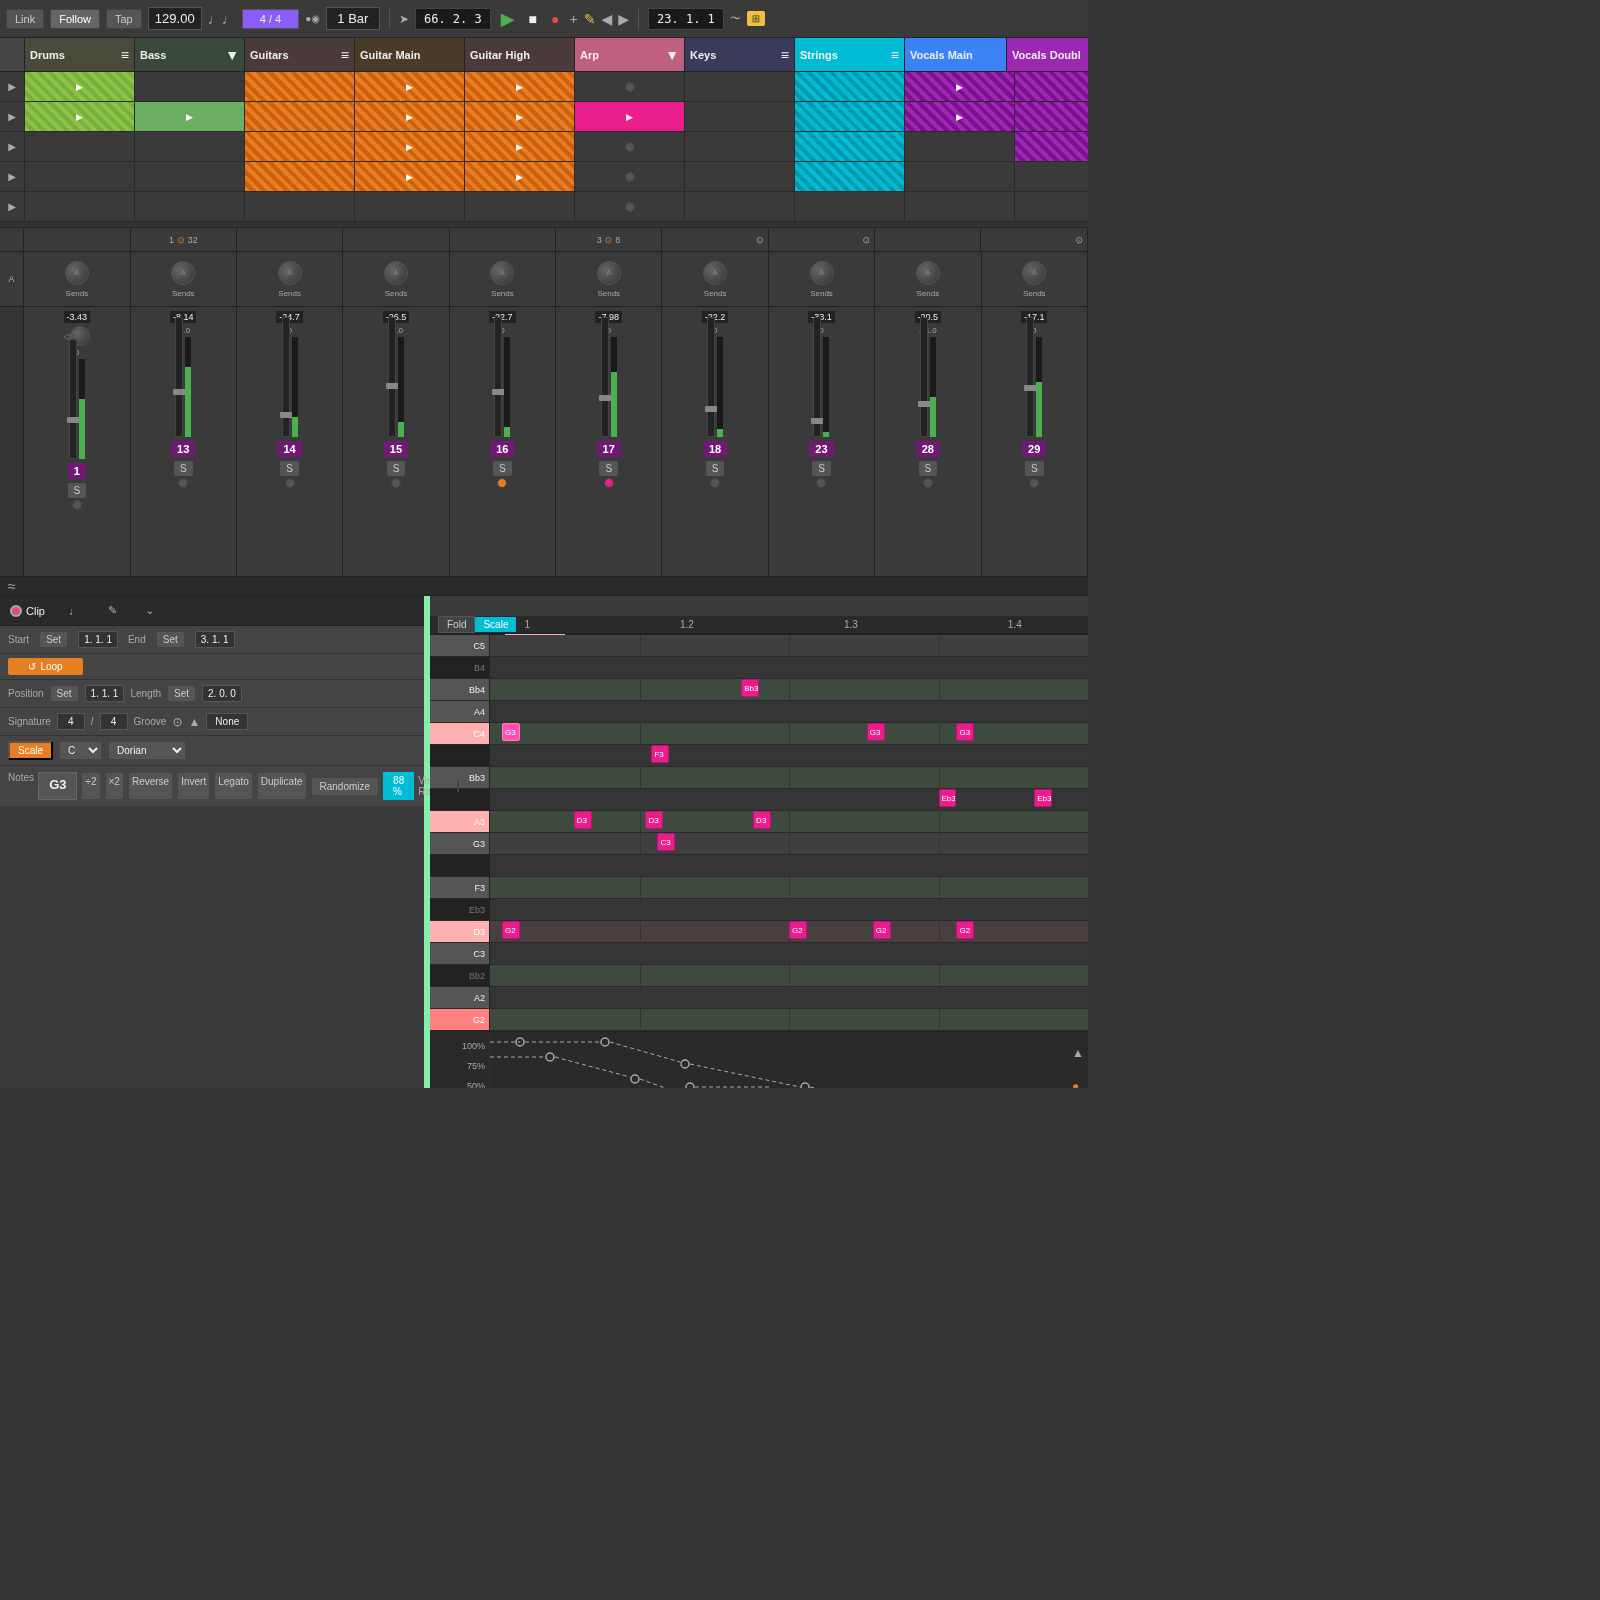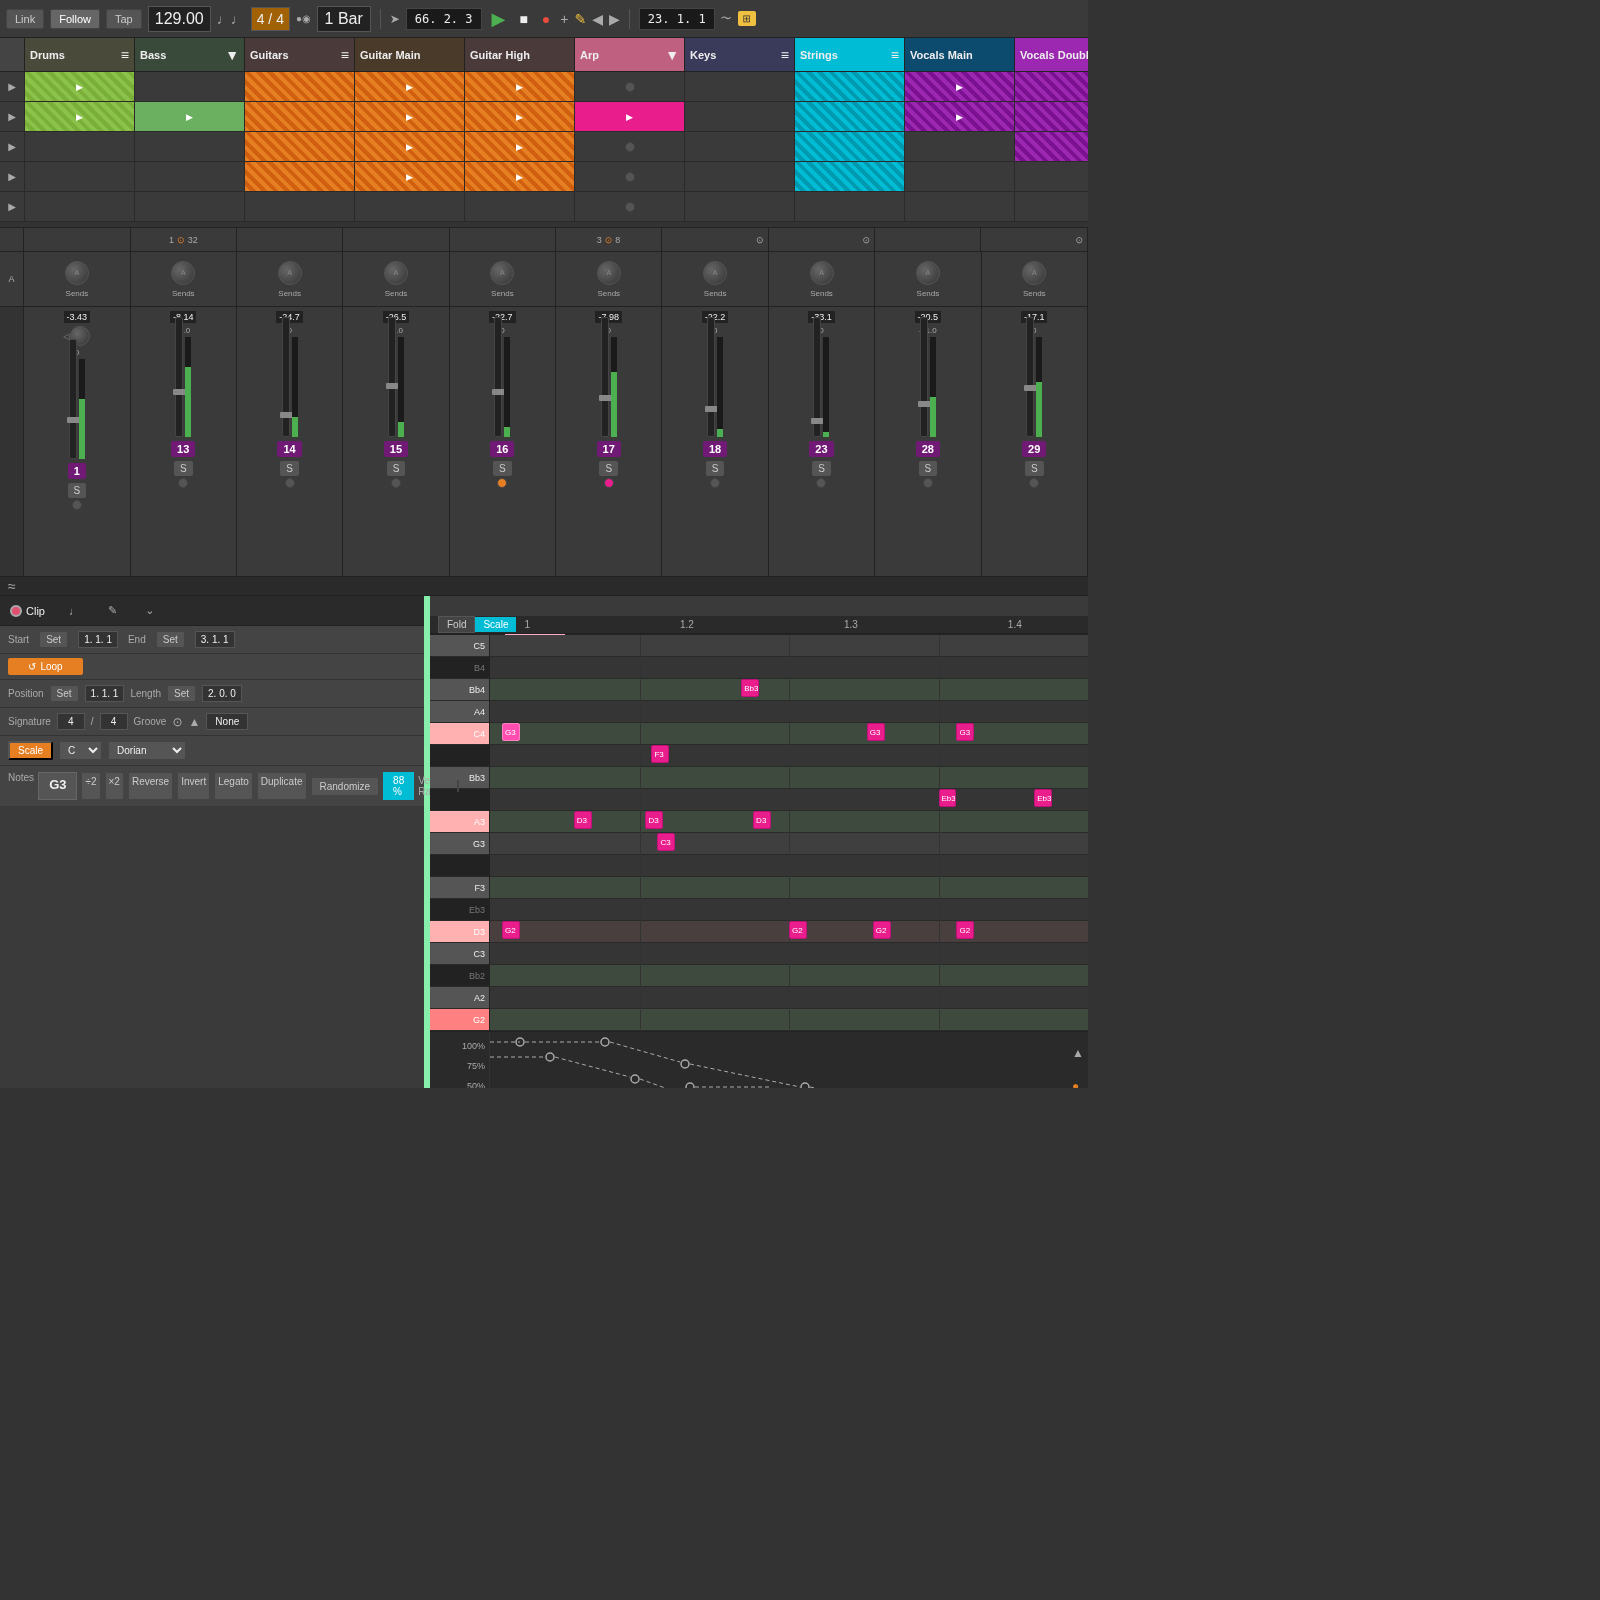--- a/index.html
+++ b/index.html
@@ -20,22 +20,22 @@
       background: #555;
       border: 1px solid #444;
       color: #ccc;
       padding: 3px 8px;
       font-size: 11px;
       cursor: pointer;
       border-radius: 2px;
     }
     .toolbar-btn.active { background: #666; color: #fff; }
     .toolbar-sep { width: 1px; height: 20px; background: #555; margin: 0 3px; }
-    .tempo-box { background: #222; border: 1px solid #555; color: #eee; padding: 3px 6px; font-size: 16px; min-width: 54px; text-align: center; }
-    .time-sig { background: #a16207; border: 1px solid #555; color: #eee; padding: 3px 5px; font-size: 14px; }
+    .tempo-box { background: #222; border: 1px solid #555; color: #eee; padding: 3px 6px; font-size: 13px; min-width: 54px; text-align: center; }
+    .time-sig { background: #8b5cf6; border: 1px solid #555; color: #eee; padding: 3px 17px; font-size: 11px; }
     .transport-display { background: #1a1a1a; border: 1px solid #444; color: #eee; padding: 3px 8px; font-size: 12px; font-family: monospace; }
     .play-btn { color: #4caf50; font-size: 18px; cursor: pointer; padding: 0 4px; }
     .stop-btn { color: #eee; font-size: 14px; cursor: pointer; padding: 0 4px; }
     .record-btn { color: #e74c3c; font-size: 14px; cursor: pointer; padding: 0 4px; }
     .track-headers {
       display: flex;
       height: 34px;
       background: #3a3a3a;
       border-bottom: 1px solid #222;
       overflow: hidden;
@@ -339,21 +339,21 @@
     <span style="font-size:14px;">▼</span>
   </div>
   <div class="track-header-cell" style="width:110px;background:#3a3a5a;">
     <span>Keys</span>
     <span style="font-size:14px;">≡</span>
   </div>
   <div class="track-header-cell" style="width:110px;background:#00bcd4;">
     <span>Strings</span>
     <span style="font-size:14px;">≡</span>
   </div>
-  <div class="track-header-cell" style="width:110px;background:#0c4a6e;text-align:center;">
+  <div class="track-header-cell" style="width:102px;background:#3b82f6;text-align:center;">
     <span>Vocals Main</span>
   </div>
   <div class="track-header-cell" style="width:110px;background:#9c27b0;">
     <span>Vocals Doubl</span>
   </div>
 </div>
 
 <div class="clip-rows" style="height:155px;">
 
   <div class="clip-row">

